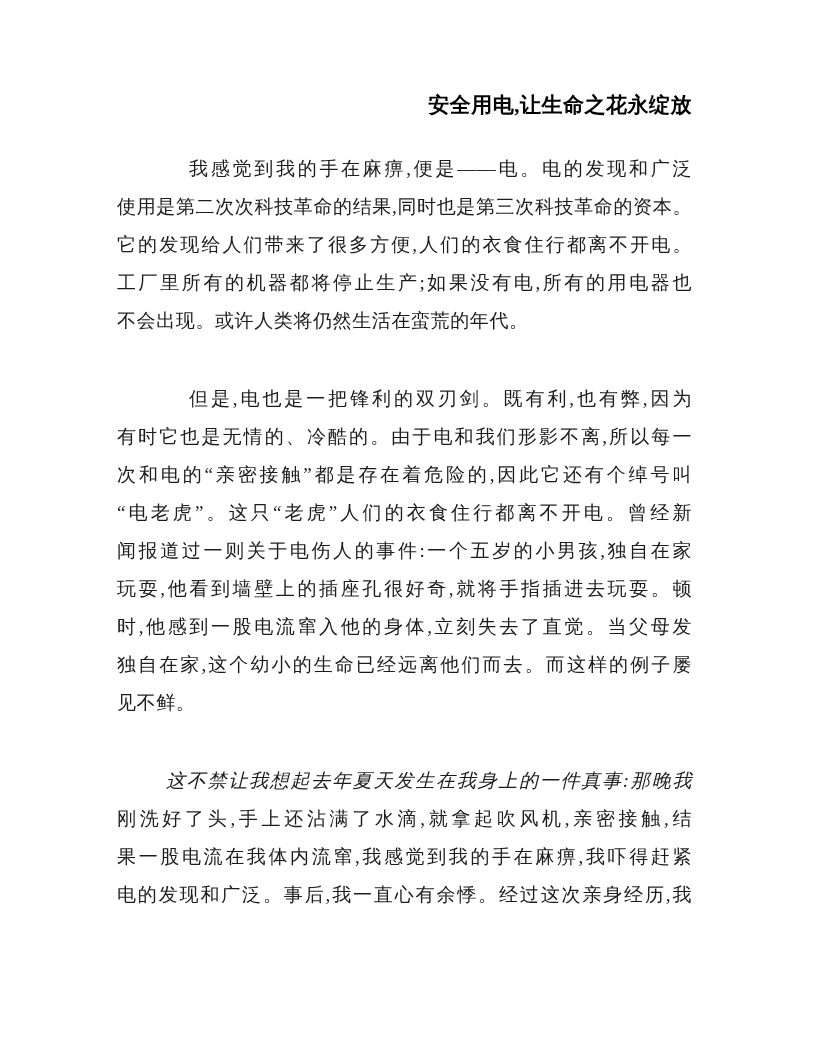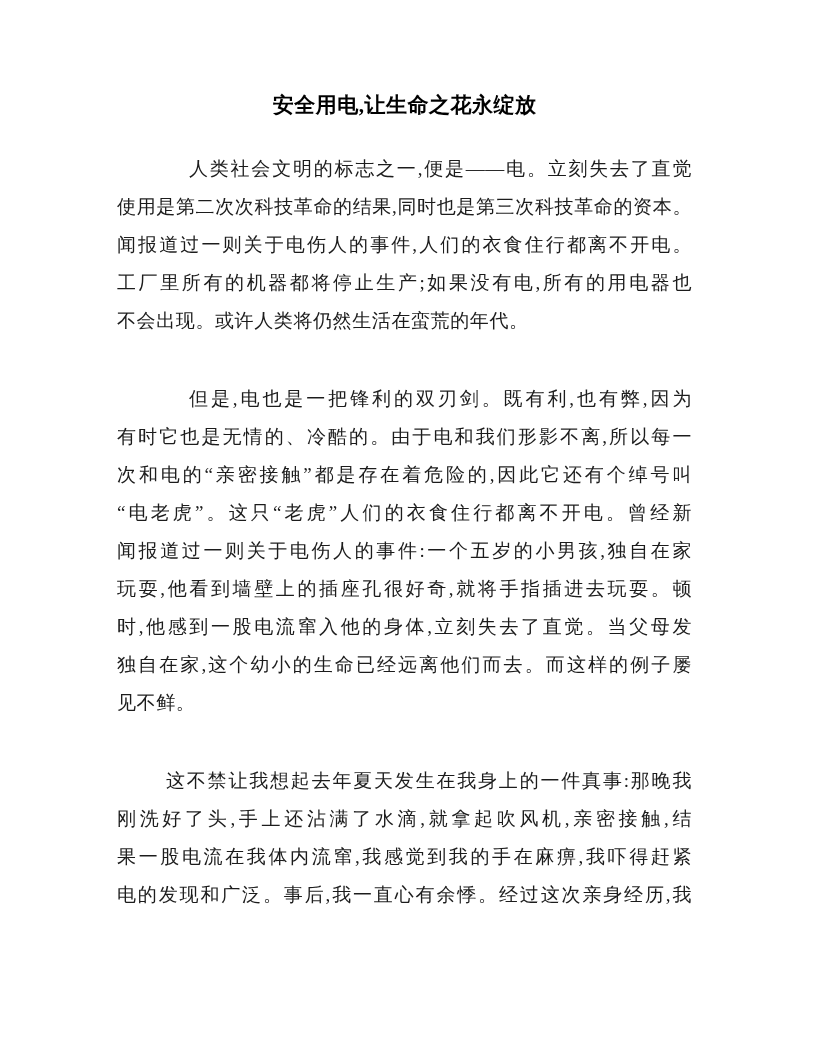--- a/index.html
+++ b/index.html
@@ -20,54 +20,54 @@
     position: absolute;
     top: 91px;
     left: 117px;
     width: 575px;
   }
   .title {
     margin: 0 0 31px 0;
     font-size: 21px;
     line-height: 28px;
     font-weight: bold;
-    text-align: center;
+    text-align: right;
     color: #000000;
     letter-spacing: 0.5px;
   }
   .paragraph {
     margin: 0 0 40px 0;
   }
   .line {
     height: 38px;
     line-height: 38px;
     font-size: 19px;
     letter-spacing: 0.6px;
     text-align: justify;
     text-align-last: justify;
     white-space: nowrap;
     overflow: visible;
   }
   .line-last {
     text-align-last: left;
   }
   .indent-wide   { text-indent: 72px; }
-  .indent-narrow { text-indent: 49px; }
+  .indent-narrow { text-indent: 49px; font-style: italic; }
 </style>
 </head>
 <body>
 
 <div class="page">
   <div class="content">
     <h1 class="title">安全用电,让生命之花永绽放</h1>
     <div id="paragraphs">
         <div class="paragraph">
-          <div class="line indent-wide">人类社会文明的标志之一,便是——电。立刻失去了直觉</div>
+          <div class="line indent-wide">我感觉到我的手在麻痹,便是——电。电的发现和广泛</div>
           <div class="line">使用是第二次次科技革命的结果,同时也是第三次科技革命的资本。</div>
-          <div class="line">闻报道过一则关于电伤人的事件,人们的衣食住行都离不开电。</div>
+          <div class="line">它的发现给人们带来了很多方便,人们的衣食住行都离不开电。</div>
           <div class="line">工厂里所有的机器都将停止生产;如果没有电,所有的用电器也</div>
           <div class="line line-last">不会出现。或许人类将仍然生活在蛮荒的年代。</div>
         </div>
         <div class="paragraph">
           <div class="line indent-wide">但是,电也是一把锋利的双刃剑。既有利,也有弊,因为</div>
           <div class="line">有时它也是无情的、冷酷的。由于电和我们形影不离,所以每一</div>
           <div class="line">次和电的“亲密接触”都是存在着危险的,因此它还有个绰号叫</div>
           <div class="line">“电老虎”。这只“老虎”人们的衣食住行都离不开电。曾经新</div>
           <div class="line">闻报道过一则关于电伤人的事件:一个五岁的小男孩,独自在家</div>
           <div class="line">玩耍,他看到墙壁上的插座孔很好奇,就将手指插进去玩耍。顿</div>

